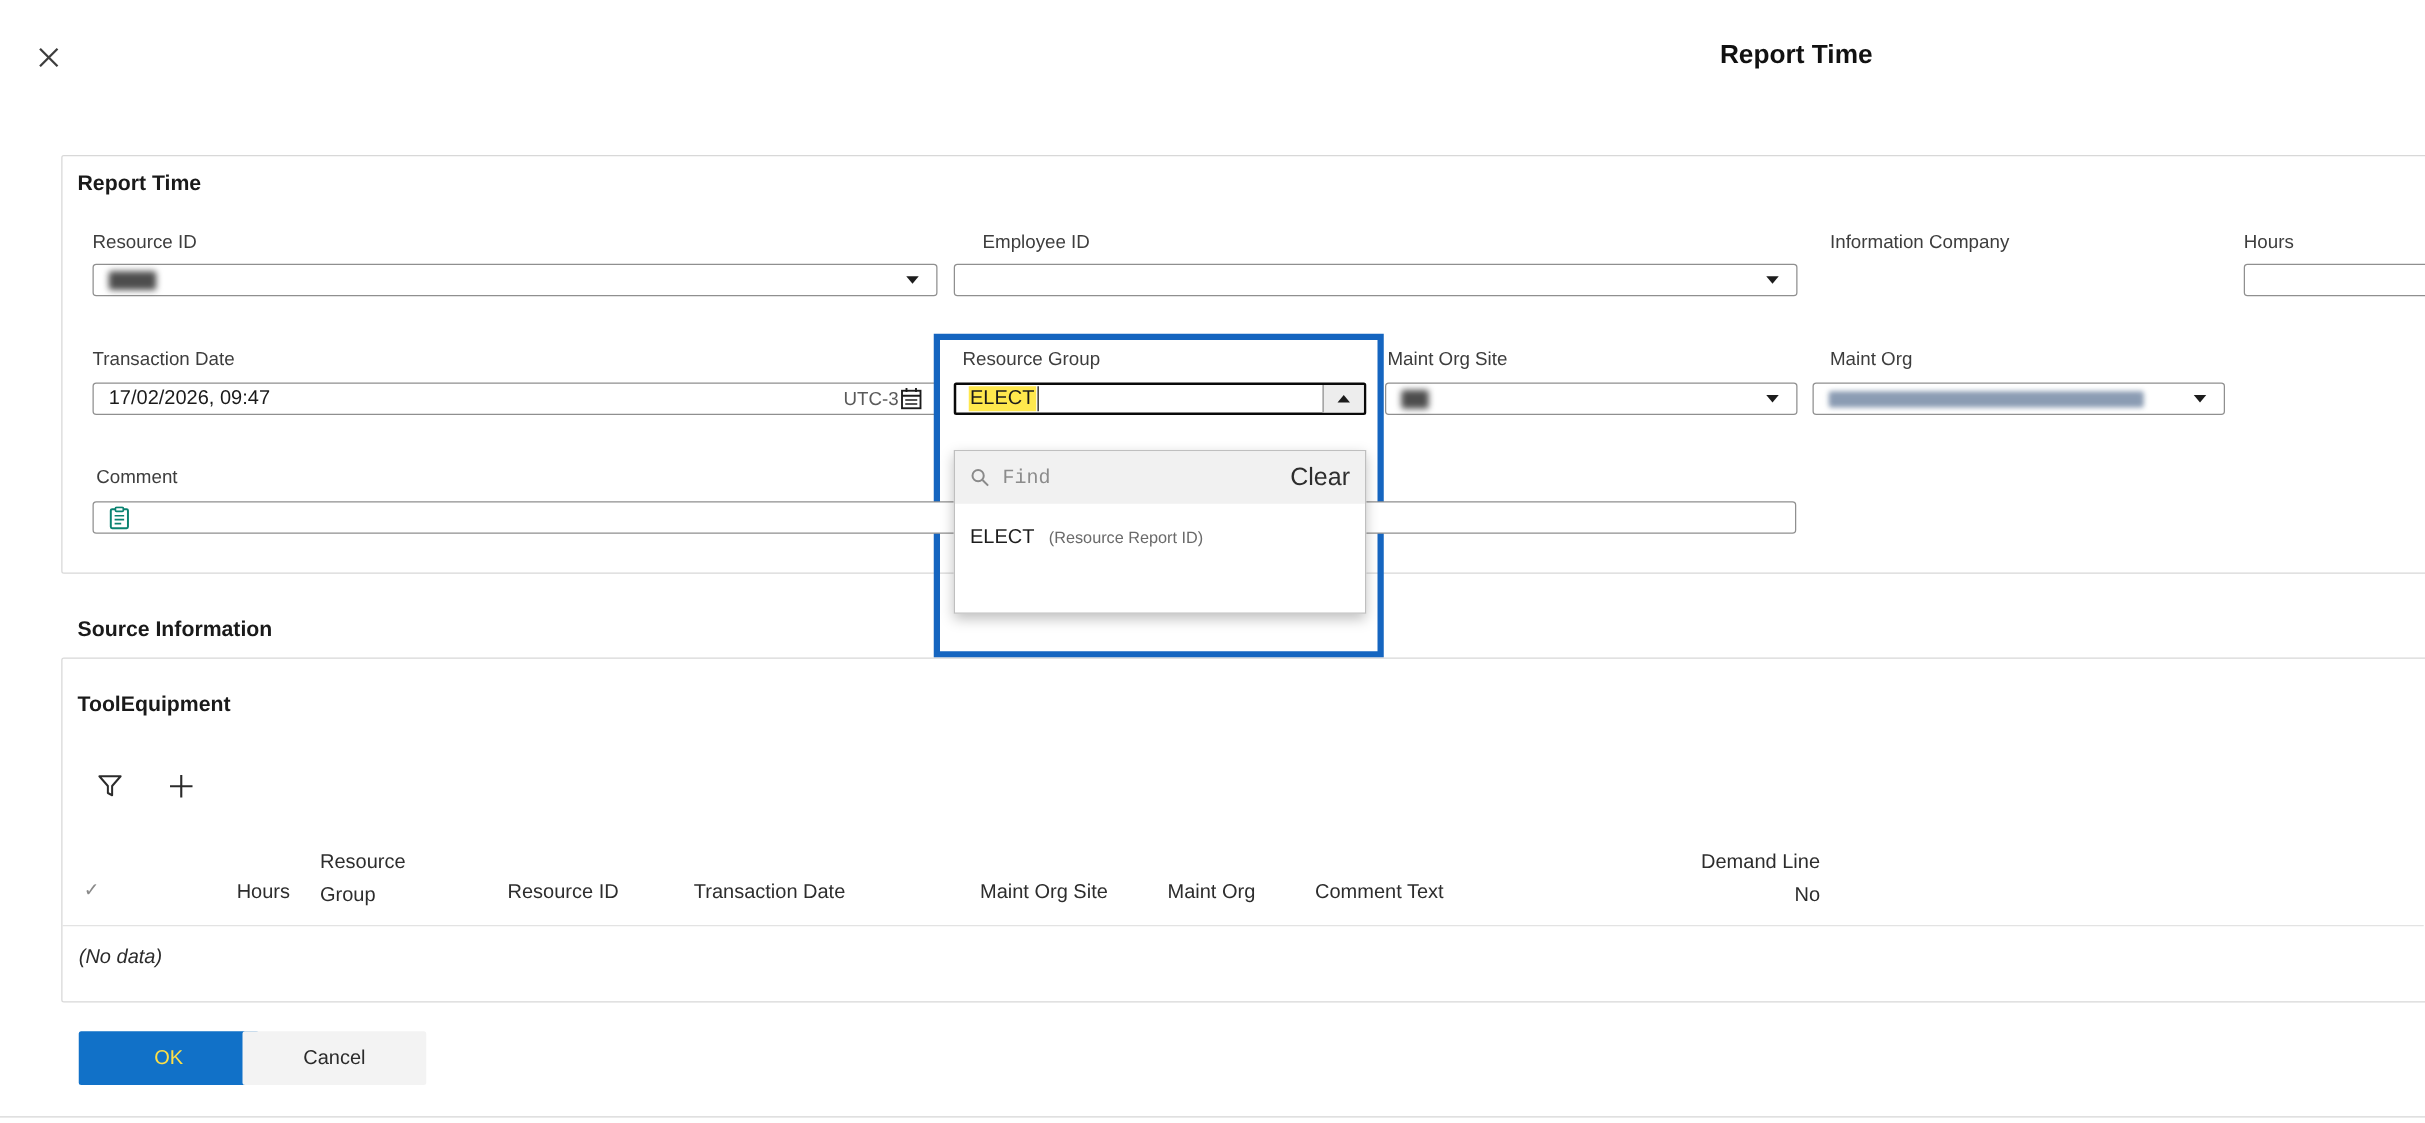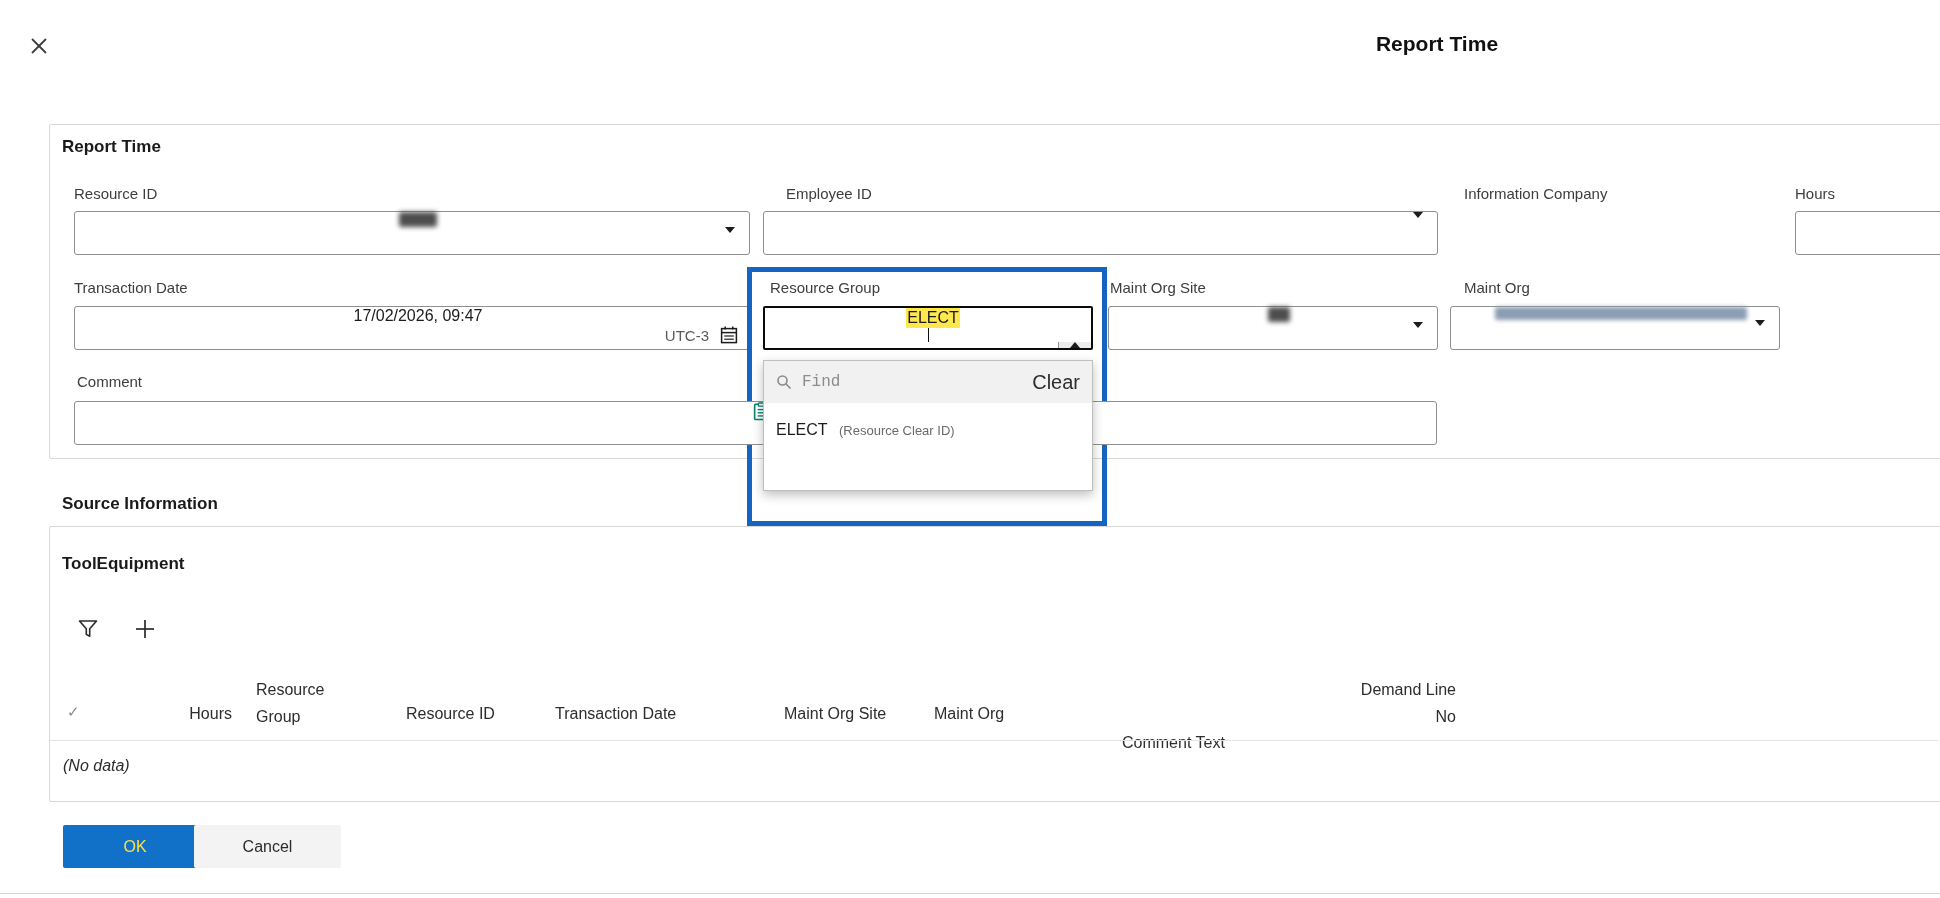--- a/index.html
+++ b/index.html
@@ -4,22 +4,22 @@
 <title>Report Time</title>
 <style>
   * { box-sizing: border-box; }
   html,body { margin:0; padding:0; background:#fff; }
   body { font-family:"Liberation Sans", sans-serif; }
   .screen { position:relative; width:1940px; height:898px; background:#fff; overflow:hidden; color:#1a1a1a; }
   .abs { position:absolute; }
   .card { position:absolute; border:1px solid #d8d8d8; border-radius:2px; background:#fff; }
   .sec-title { position:absolute; font-size:17px; font-weight:700; color:#1a1a1a; white-space:nowrap; }
   .lbl { position:absolute; font-size:15px; color:#3d3d3d; line-height:18px; white-space:nowrap; }
-  .field { position:absolute; height:44px; border:1px solid #8f8f8f; border-radius:3px; background:#fff;
-           display:flex; align-items:center; font-size:16px; color:#1a1a1a;flex-direction:column; }
+  .field { position:absolute; height:26px; border:1px solid #8f8f8f; border-radius:3px; background:#fff;
+           display:flex; align-items:center; font-size:16px; color:#1a1a1a; }
   .tri-down { width:0; height:0; border-left:5px solid transparent; border-right:5px solid transparent; border-top:6px solid #1c1c1c; }
   .tri-up   { width:0; height:0; border-left:5px solid transparent; border-right:5px solid transparent; border-bottom:6px solid #1c1c1c; }
   .arrow-slot { margin-left:auto; padding-right:14px; display:flex; align-items:center; }
   .redacted { display:inline-block; border-radius:2px; filter:blur(2.5px); }
   .attention { position:absolute; border:5px solid var(--attention-border,#1565c0); background:transparent; pointer-events:none; }
   .focused { border:2px solid #0a0a0a; border-radius:2px; padding-left:0; }
   .combo-btn { margin-left:auto; width:33px; align-self:stretch; border-left:1px solid #8f8f8f; background:#ededed;
                display:flex; align-items:center; justify-content:center; cursor:pointer; }
   .hl { background:var(--selection-highlight,#ffe84d); padding:1px 1px; }
   .caret { width:1px; height:20px; background:#111; margin-left:1px; }
@@ -33,21 +33,21 @@
   .opt-main { font-size:16px; color:#1c1c1c; }
   .opt-hint { font-size:13px; color:#6a6a6a; margin-left:7px; }
   .hcell { position:absolute; font-size:16px; color:#2d2d2d; line-height:18px; white-space:nowrap; }
   .hcell.two { white-space:normal; line-height:27px; }
   .btn { position:absolute; display:flex; align-items:center; justify-content:center; font-size:16px;
          border:none; border-radius:2px; cursor:pointer; font-family:inherit; }
   .btn-ok { background:var(--ok-button-bg,#1171c8); color:#fde047;margin-left:14px; }
   .btn-cancel { background:#f3f3f3; color:#2b2b2b; }
   .divider { position:absolute; background:#d6d6d6; }
   .icon-btn { position:absolute; display:flex; align-items:center; justify-content:center; cursor:pointer; background:transparent; border:none; }
-  .tz { font-size:15px; color:#5a5a5a; margin-right:10px; }
+  .tz { font-size:15px; color:#5a5a5a; }
   .note-icon-wrap { color:var(--note-icon,#0a8270); display:flex; align-items:center; margin-left:12px; }
   .empty-text { position:absolute; font-size:16px; font-style:italic; color:#2b2b2b; }
   .checkmark { position:absolute; font-size:15px; color:#8a8a8a; cursor:pointer; }
 </style>
 </head>
 <body>
 
 <div class="screen">
 
   <button class="icon-btn" style="left:24px; top:32px; width:30px; height:30px;">
@@ -121,21 +121,21 @@
           <circle cx="6.5" cy="6.5" r="4.5" fill="none" stroke="#8a8a8a" stroke-width="1.6"></circle>
           <line x1="10" y1="10" x2="14.5" y2="14.5" stroke="#8a8a8a" stroke-width="1.6"></line>
         </svg>
       </span>
       <input class="find-input" type="text" placeholder="Find" style="">
       <span class="clear-btn">Clear</span>
     </div>
     <div class="option">
       <div class="opt-line">
         <span class="opt-main">ELECT</span>
-        <span class="opt-hint">(Resource Clear ID)</span>
+        <span class="opt-hint">(Resource Report ID)</span>
       </div>
     </div>
   </div>
 
   <div class="field" style="left:1108px; top:306px; width:330px;">
     <span class="redacted" style="width:22px; height:15px; background:#4d4d4d; margin-left:12px;"></span>
     <span class="arrow-slot">
         <span class="tri-down"></span>
       </span>
   </div>
@@ -180,21 +180,21 @@
     </span>
   </button>
 
   <span class="checkmark" style="left:67px; top:703px;">✓</span>
   <div class="hcell" style="left:180px; top:705px; width:52px; text-align:right;">Hours</div>
   <div class="hcell two" style="left:256px; top:676px; width:92px;">Resource Group</div>
   <div class="hcell" style="left:406px; top:705px;">Resource ID</div>
   <div class="hcell" style="left:555px; top:705px;">Transaction Date</div>
   <div class="hcell" style="left:784px; top:705px;">Maint Org Site</div>
   <div class="hcell" style="left:934px; top:705px;">Maint Org</div>
-  <div class="hcell" style="left:1122px; top:705px;margin-top:29px;">Comment Text</div>
+  <div class="hcell" style="left:1052px; top:705px;">Comment Text</div>
   <div class="hcell two" style="left:1336px; top:676px; width:120px; text-align:right;">Demand Line No</div>
 
   <div class="divider" style="left:50px; top:740px; width:1889px; height:1px; background:#e3e3e3;"></div>
 
   <div class="empty-text" style="left:63px; top:757px;">(No data)</div>
 
   <button class="btn btn-ok" style="left:49px; top:825px; width:144px; height:43px;">OK</button>
   <button class="btn btn-cancel" style="left:194px; top:825px; width:147px; height:43px;">Cancel</button>
 
   <div class="divider" style="left:0px; top:893px; width:1940px; height:1px;"></div>

